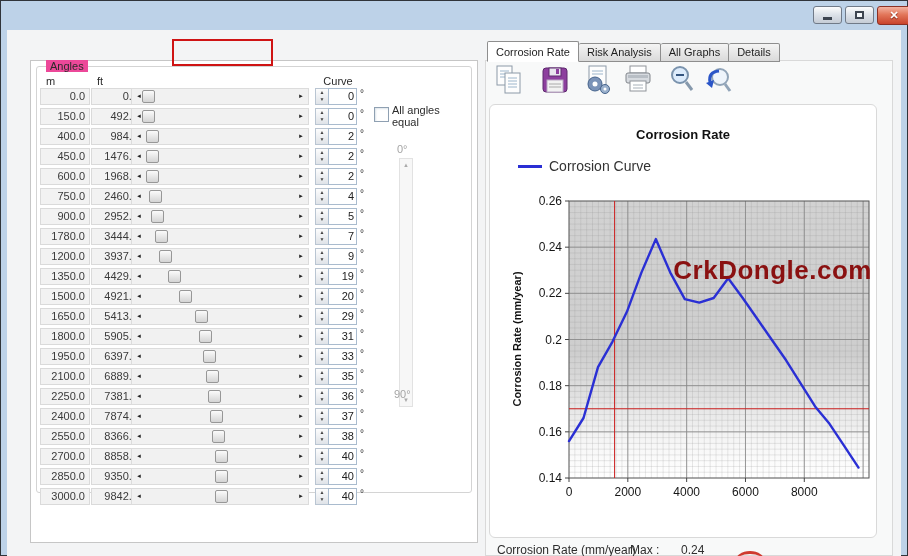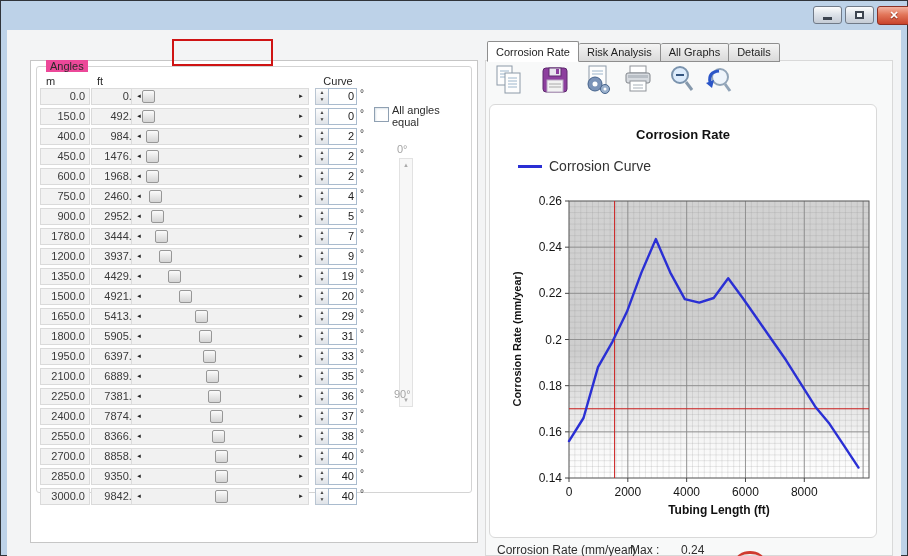--- a/index.html
+++ b/index.html
@@ -722,20 +722,20 @@
         <line x1="124.58823529411765" y1="96" x2="124.58823529411765" y2="373" stroke="#cc2020" stroke-width="1"></line>
         <line x1="79" y1="303.75" x2="379" y2="303.75" stroke="#cc2020" stroke-width="1"></line>
         <polyline points="79.0,336.1 93.5,313.0 108.0,262.2 122.4,236.8 136.9,206.8 151.4,167.6 165.8,134.1 180.3,167.6 194.8,194.1 209.3,197.6 223.7,193.0 238.2,173.3 252.7,193.0 267.2,213.7 281.6,234.5 296.1,255.3 310.6,278.4 325.1,301.4 339.5,318.8 354.0,340.7 368.5,362.6" fill="none" stroke="#2a2fd4" stroke-width="2.4" stroke-linejoin="round" stroke-linecap="round"></polyline>
       </svg>
     <div class="ctitle">Corrosion Rate</div>
     <div class="legend">
       <span class="line" id="legend-line" style="background: rgb(42, 47, 212);"></span>
       <span class="txt">Corrosion Curve</span>
     </div>
     <div class="ylabel">Corrosion Rate (mm/year)</div>
-    <div class="xlabel">Tubing Length (ft)</div>
+    <div class="watermark">CrkDongle.com</div>
   </div>
 
   <span class="status lbl">Corrosion Rate (mm/year)</span>
   <span class="status maxl">Max :</span>
   <span class="status maxv">0.24</span>
   <div class="redmark"></div>
 </div>
 
 </body></html>

